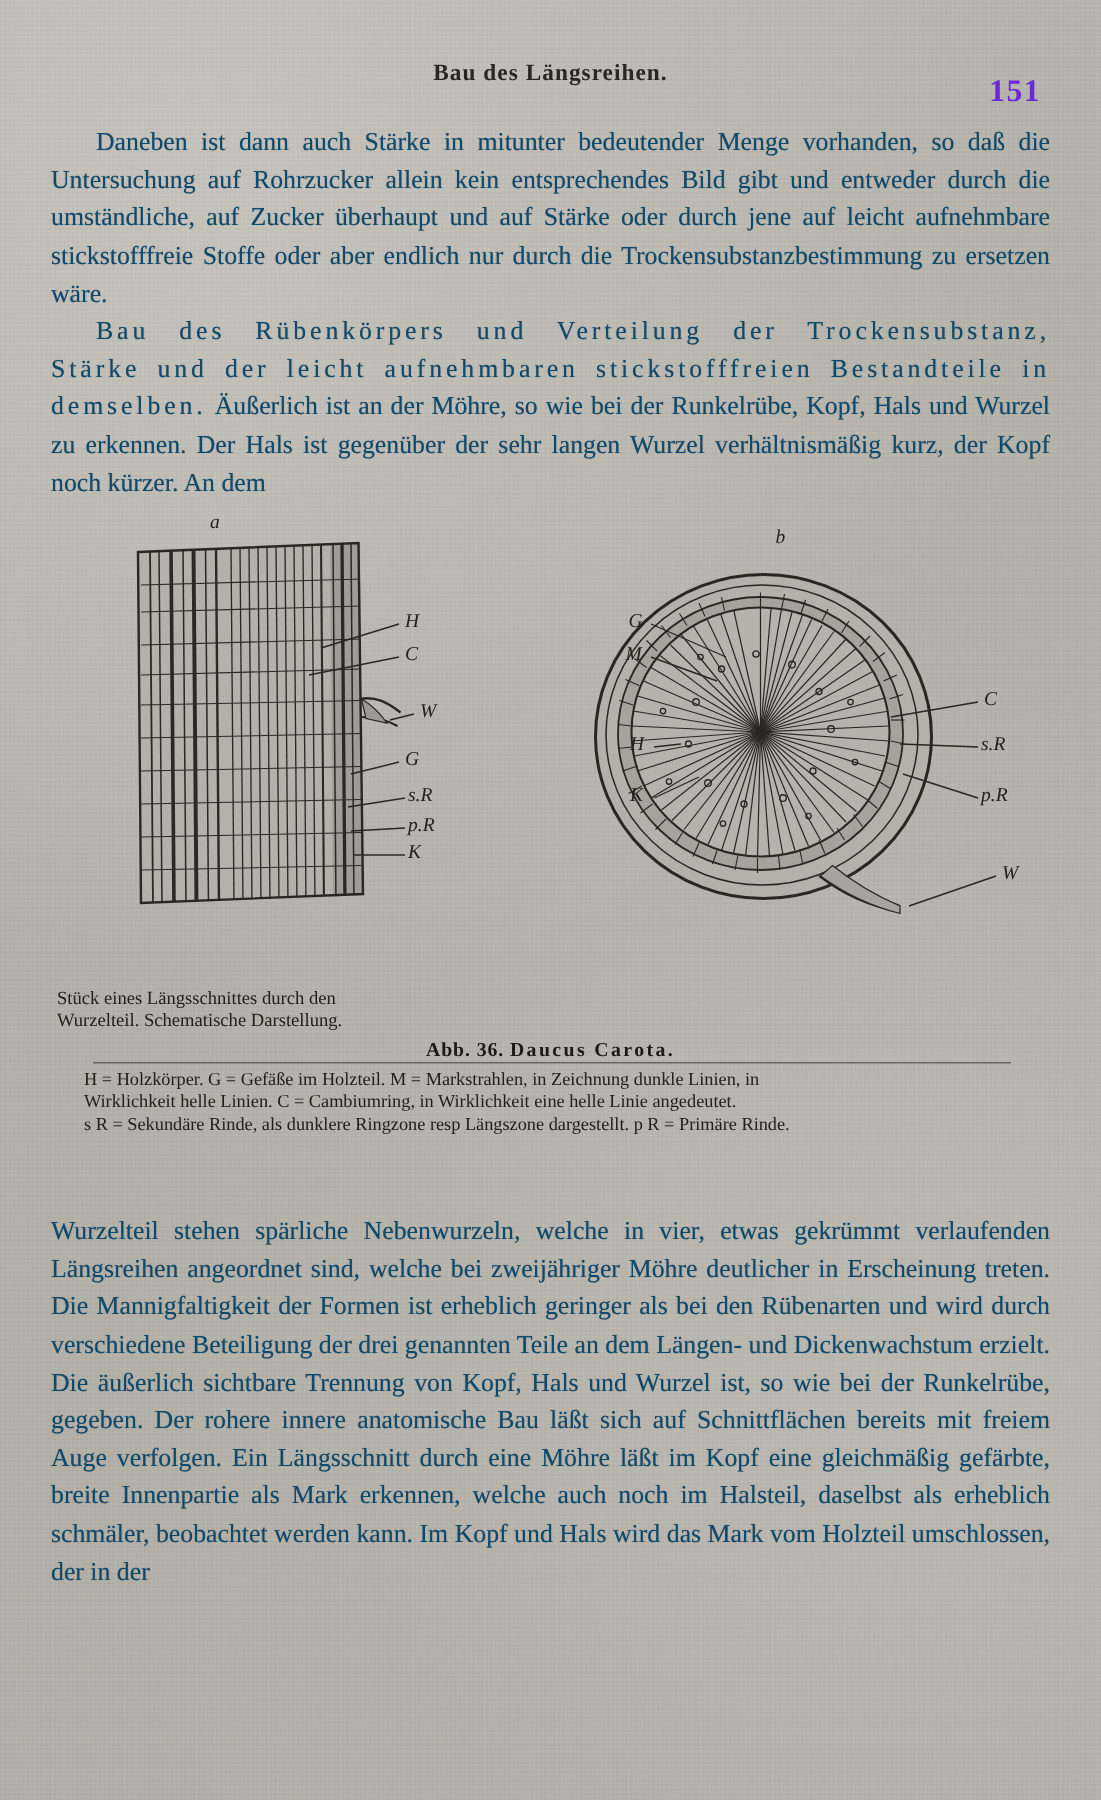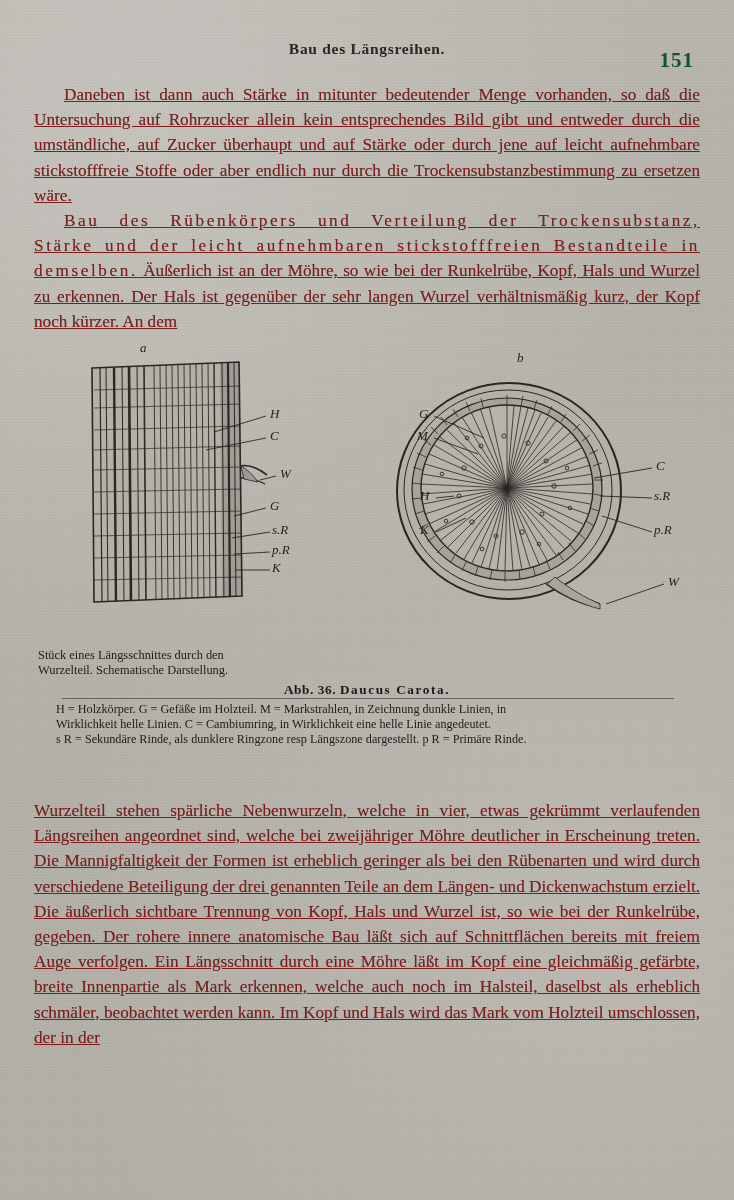--- a/index.html
+++ b/index.html
@@ -47,30 +47,29 @@
     font-weight: 700;
     color: #2a2723;
   }
   .runhead-page {
     position: absolute;
     right: 6px;
     top: 14px;
     font-size: 21px;
     font-weight: 700;
     letter-spacing: 1px;
-    color: #14532d;
+    color: #6d28d9;
   }
   p.body {
     margin: 0;
     font-size: 17.2px;
     line-height: 25.2px;
     text-align: justify;
-    color: #7f1d1d;
+    color: #0c4a6e;
     text-shadow: 0 0 0.6px rgba(40,36,32,0.45);
-    text-decoration: underline;
   }
   p.body.first { margin-top: 14px; }
   .indent { display: inline-block; width: 30px; }
   .spaced {
     letter-spacing: 2.6px;
     word-spacing: 3px;
   }
   
   .figure {
     margin-top: 12px;
@@ -81,21 +80,21 @@
   .fig-label {
     position: absolute;
     font-size: 13px;
     font-style: italic;
     color: #24211d;
   }
   .fig-svg { position: absolute; left: 0; top: 0; }
   .caption-block {
     position: relative;
     width: 666px;
-    margin-top: 2px;
+    margin-top: 12px;
   }
   .cap-left, .cap-right {
     position: absolute;
     font-size: 12.4px;
     line-height: 15px;
     color: #23201c;
   }
   .cap-left { left: 4px; top: 0; width: 290px; }
   .cap-right { left: 340px; top: 0; width: 300px; text-align: center; }
   .abb {

